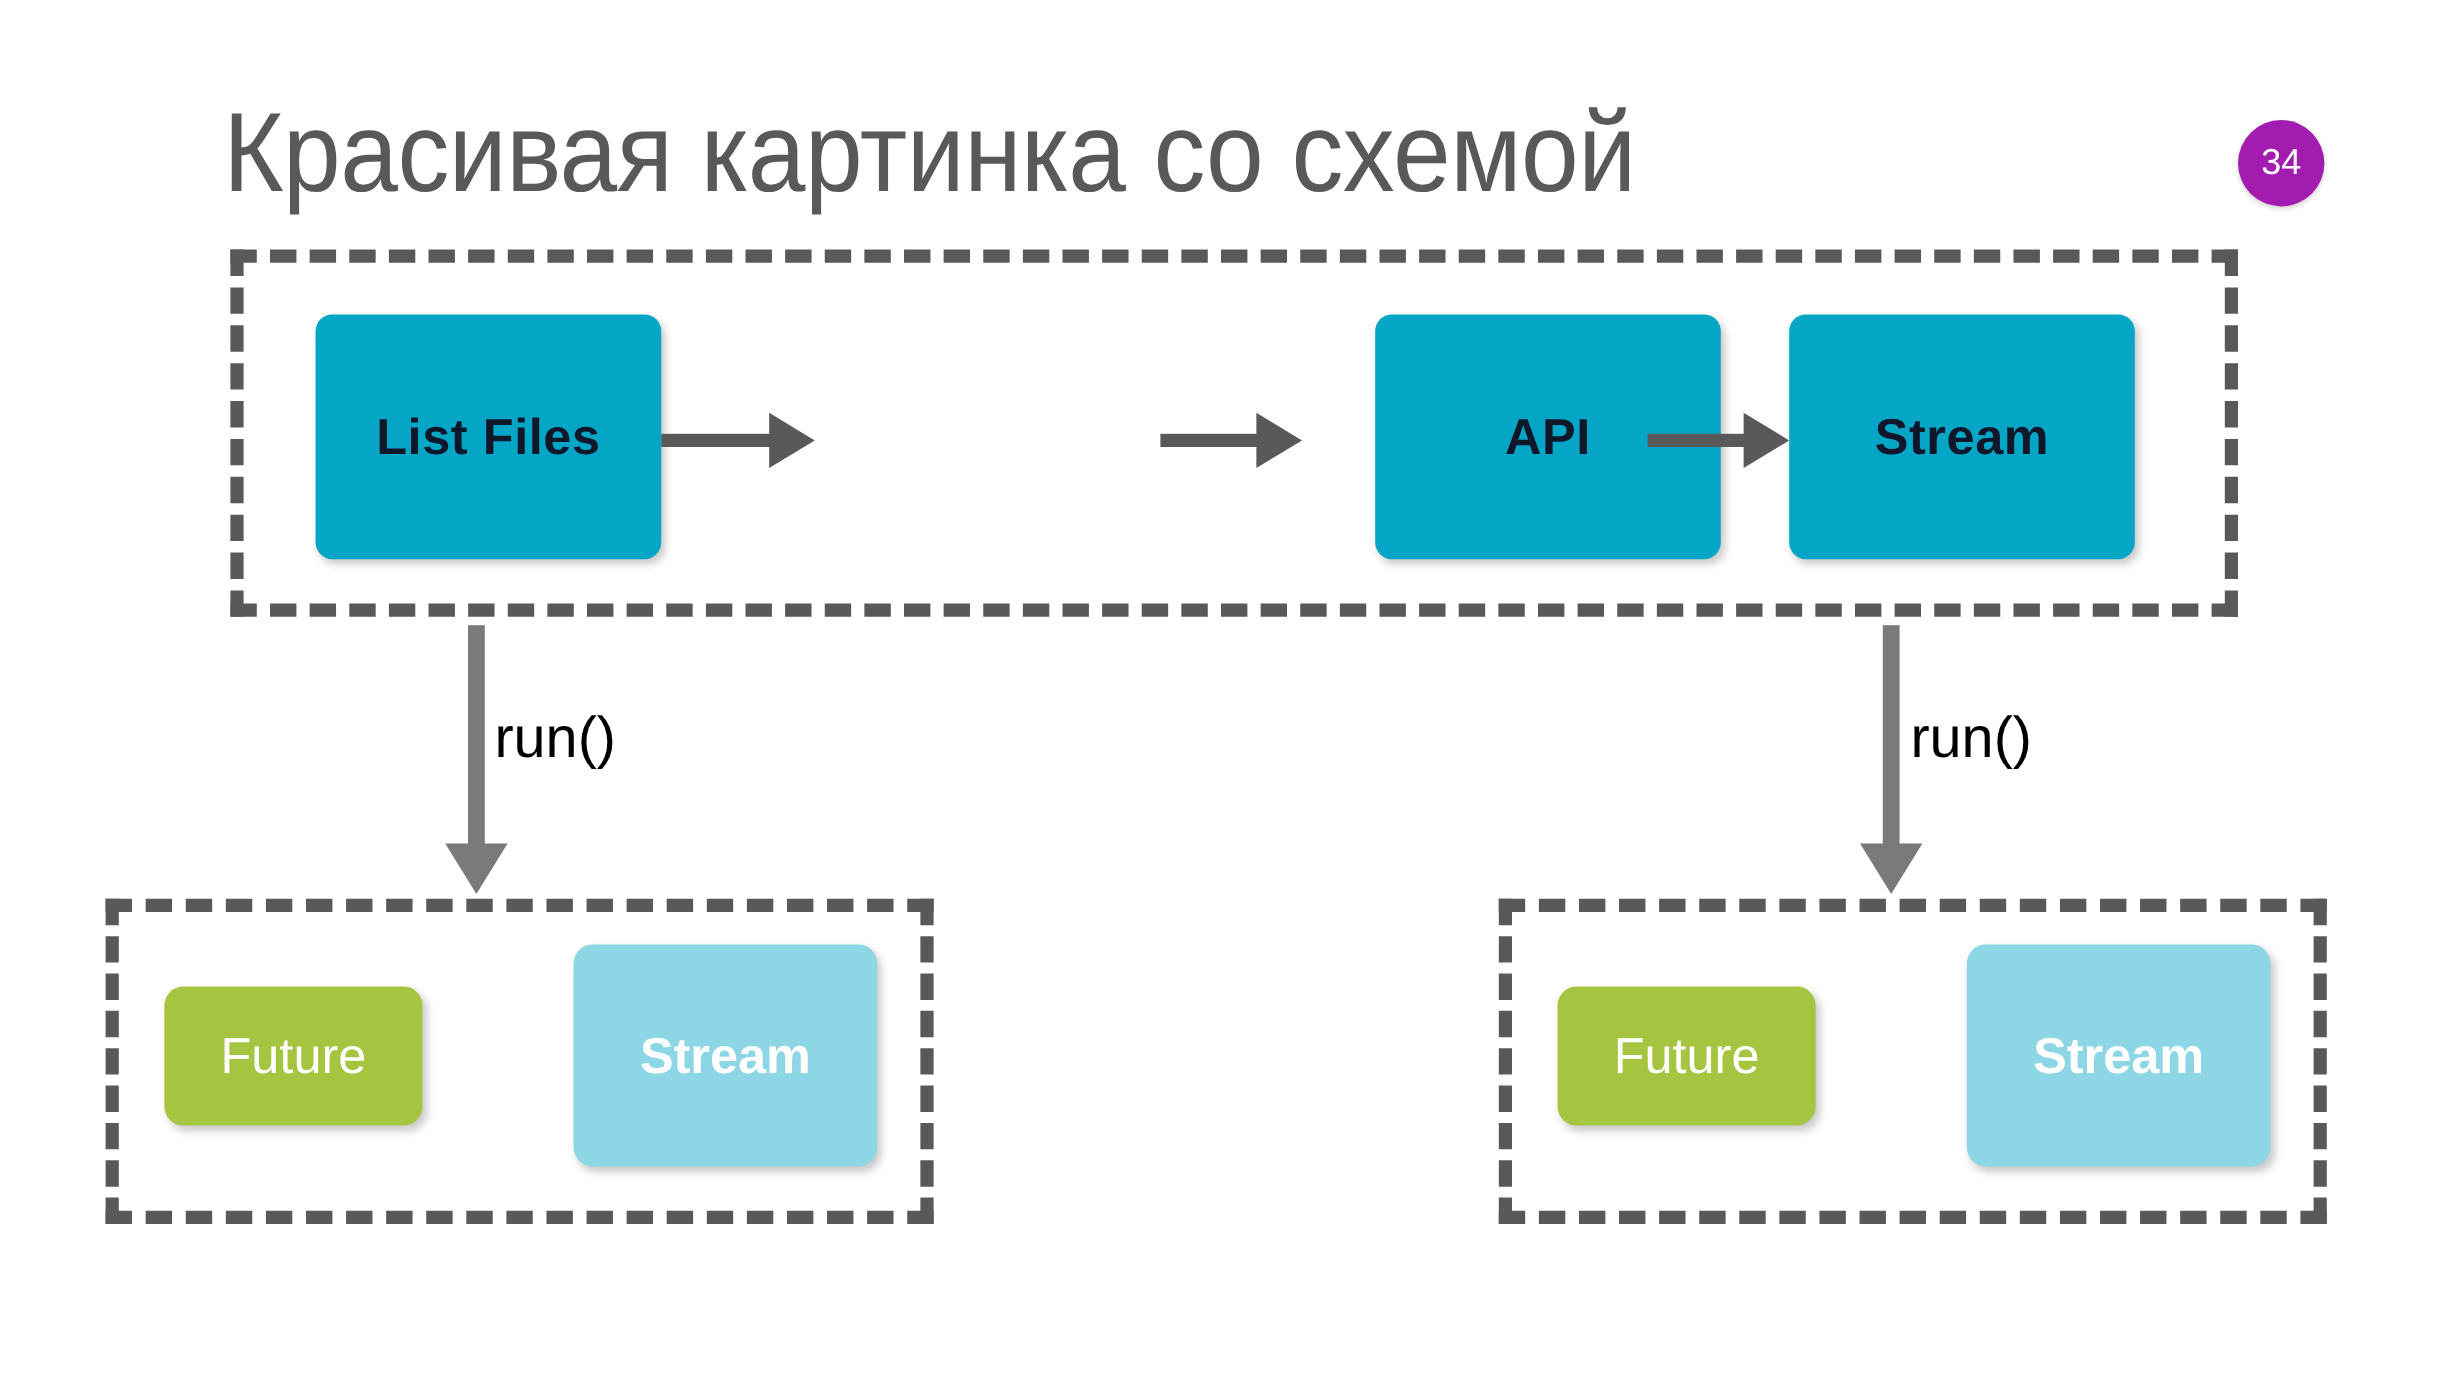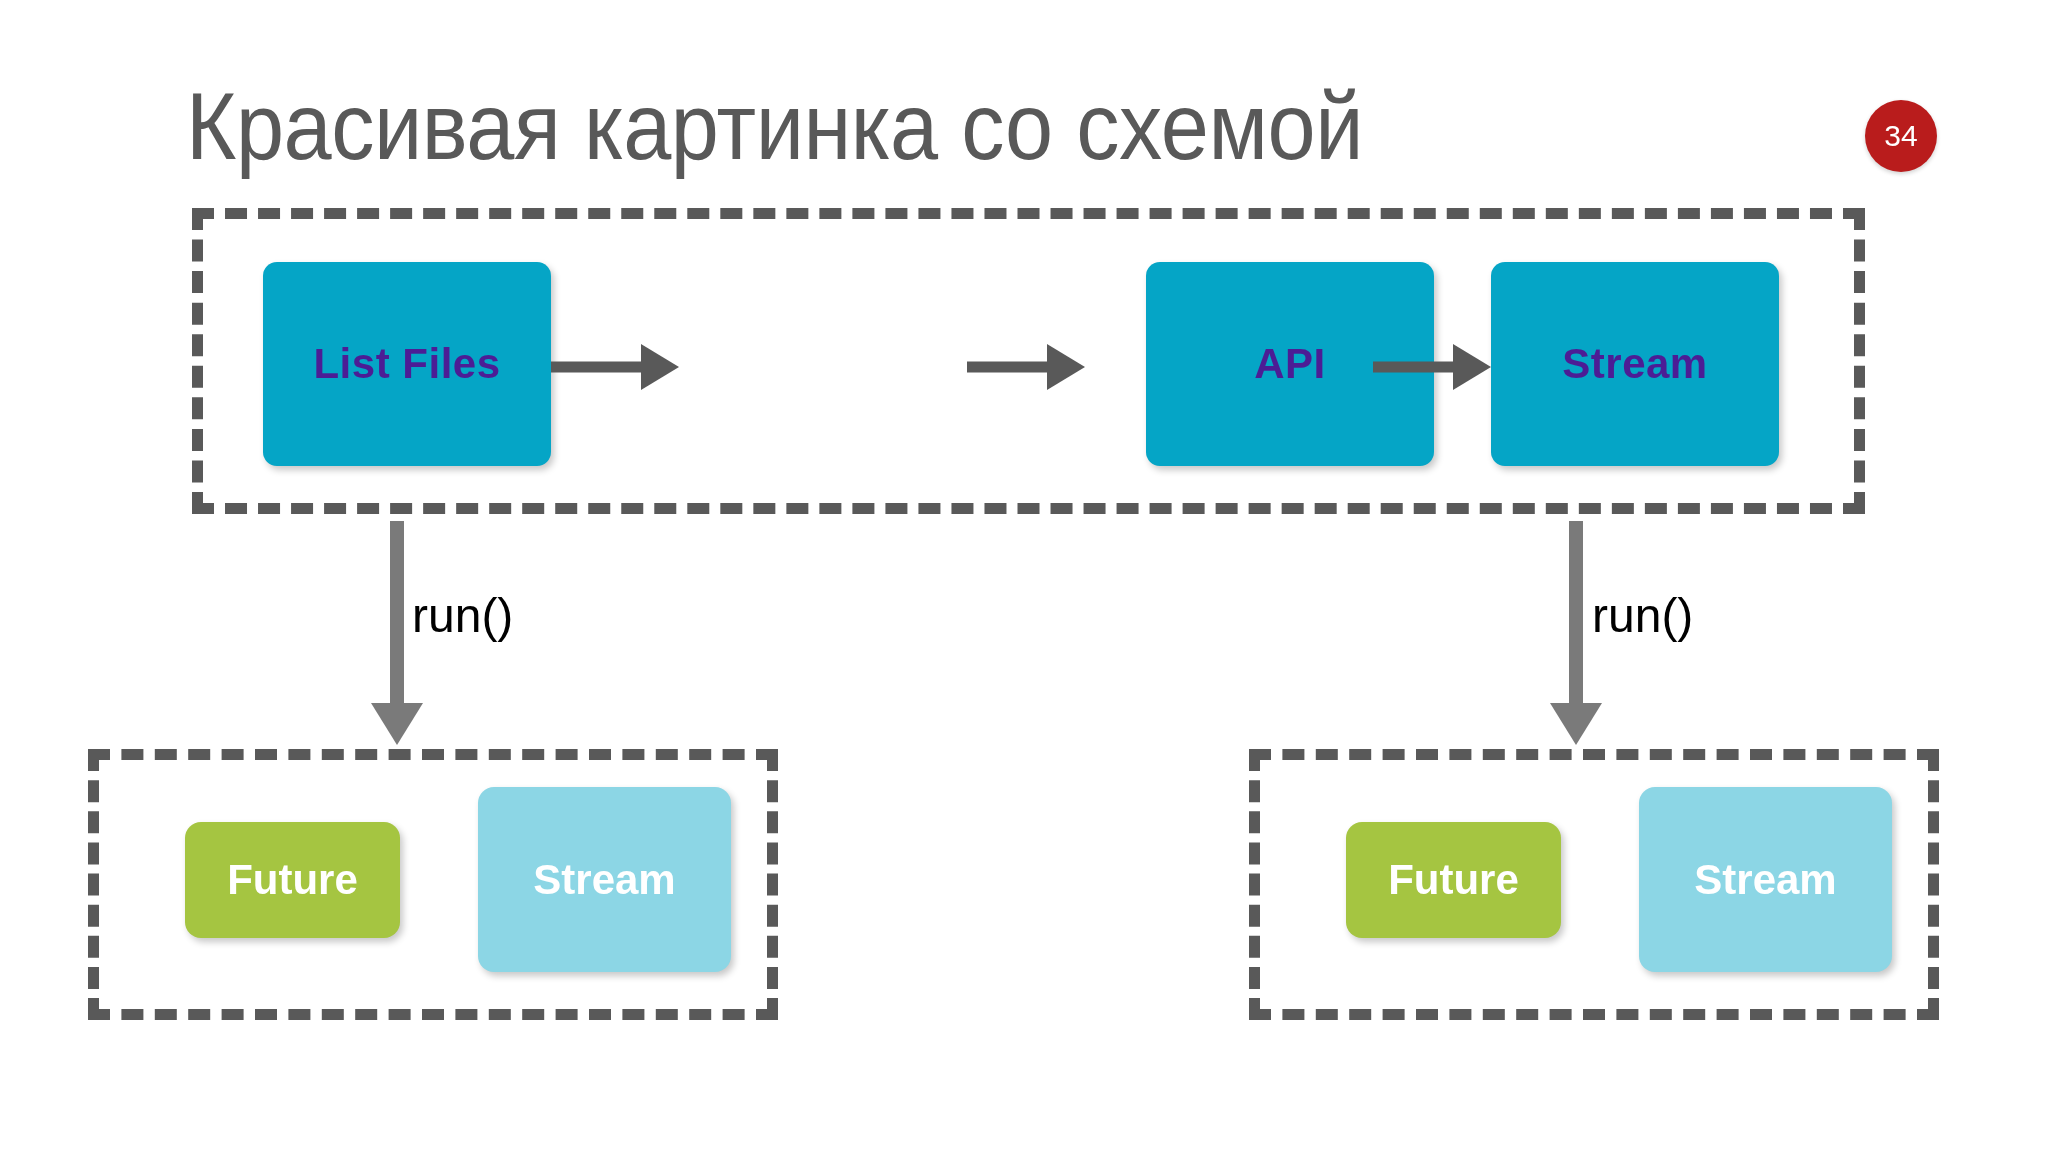--- a/index.html
+++ b/index.html
@@ -43,21 +43,21 @@
   }
 
   
   #page-badge {
     position: absolute;
     left: 1865px;
     top: 100px;
     width: 72px;
     height: 72px;
     border-radius: 50%;
-    background: #b91c1c;
+    background: #a21caf;
     box-shadow: 0 2px 4px rgba(0,0,0,0.18);
     color: #ffffff;
     font-size: 30px;
     font-weight: 400;
     display: flex;
     align-items: center;
     justify-content: center;
     font-family: "Liberation Sans", sans-serif;
   }
 
@@ -71,41 +71,40 @@
 
   
   .proc-box {
     position: absolute;
     border-radius: 14px;
     background: #05A5C6;
     box-shadow: 3px 4px 7px rgba(0,0,0,0.22);
     display: flex;
     align-items: center;
     justify-content: center;
-    color: #4c1d95;
+    color: #0f172a;
     font-family: "Liberation Sans", sans-serif;
     font-size: 42px;
     font-weight: bold;
     letter-spacing: 0.5px;
   }
 
   
   .future-box {
     position: absolute;
     border-radius: 16px;
     background: #A5C541;
     box-shadow: 3px 4px 7px rgba(0,0,0,0.22);
     display: flex;
     align-items: center;
     justify-content: center;
     color: #ffffff;
     font-family: "Liberation Sans", sans-serif;
     font-size: 42px;
-    font-weight: bold;
-    margin-left: 48px;
+    font-weight: normal;
   }
   .stream-box {
     position: absolute;
     border-radius: 16px;
     background: #8CD6E5;
     box-shadow: 3px 4px 7px rgba(0,0,0,0.22);
     display: flex;
     align-items: center;
     justify-content: center;
     color: #ffffff;

